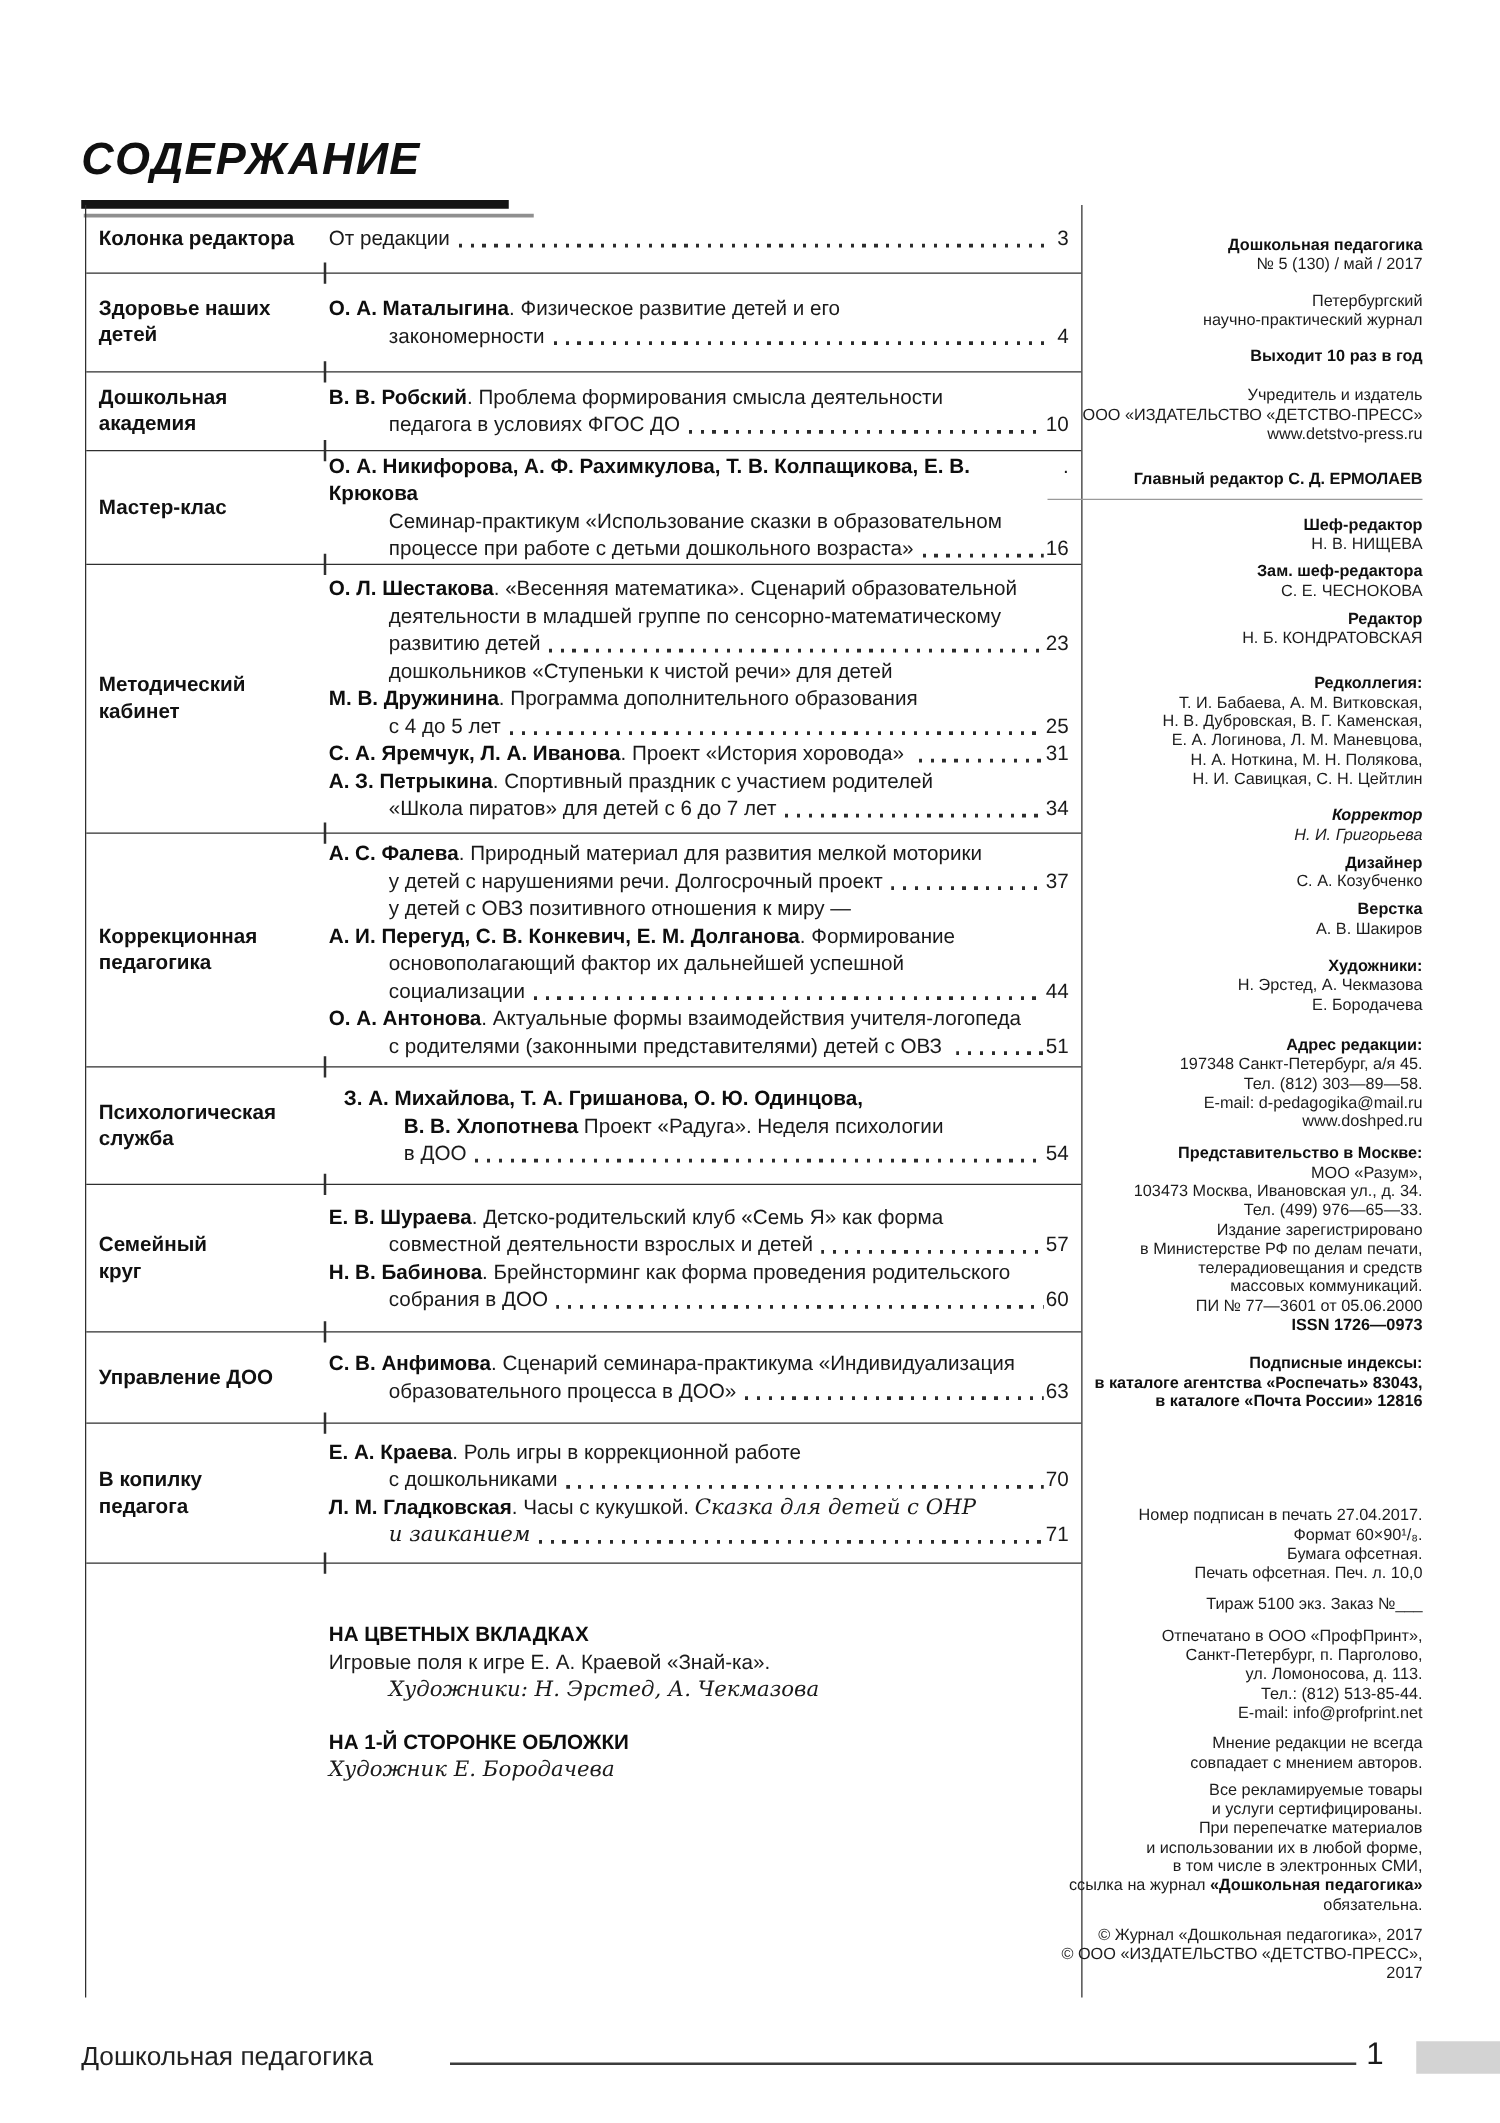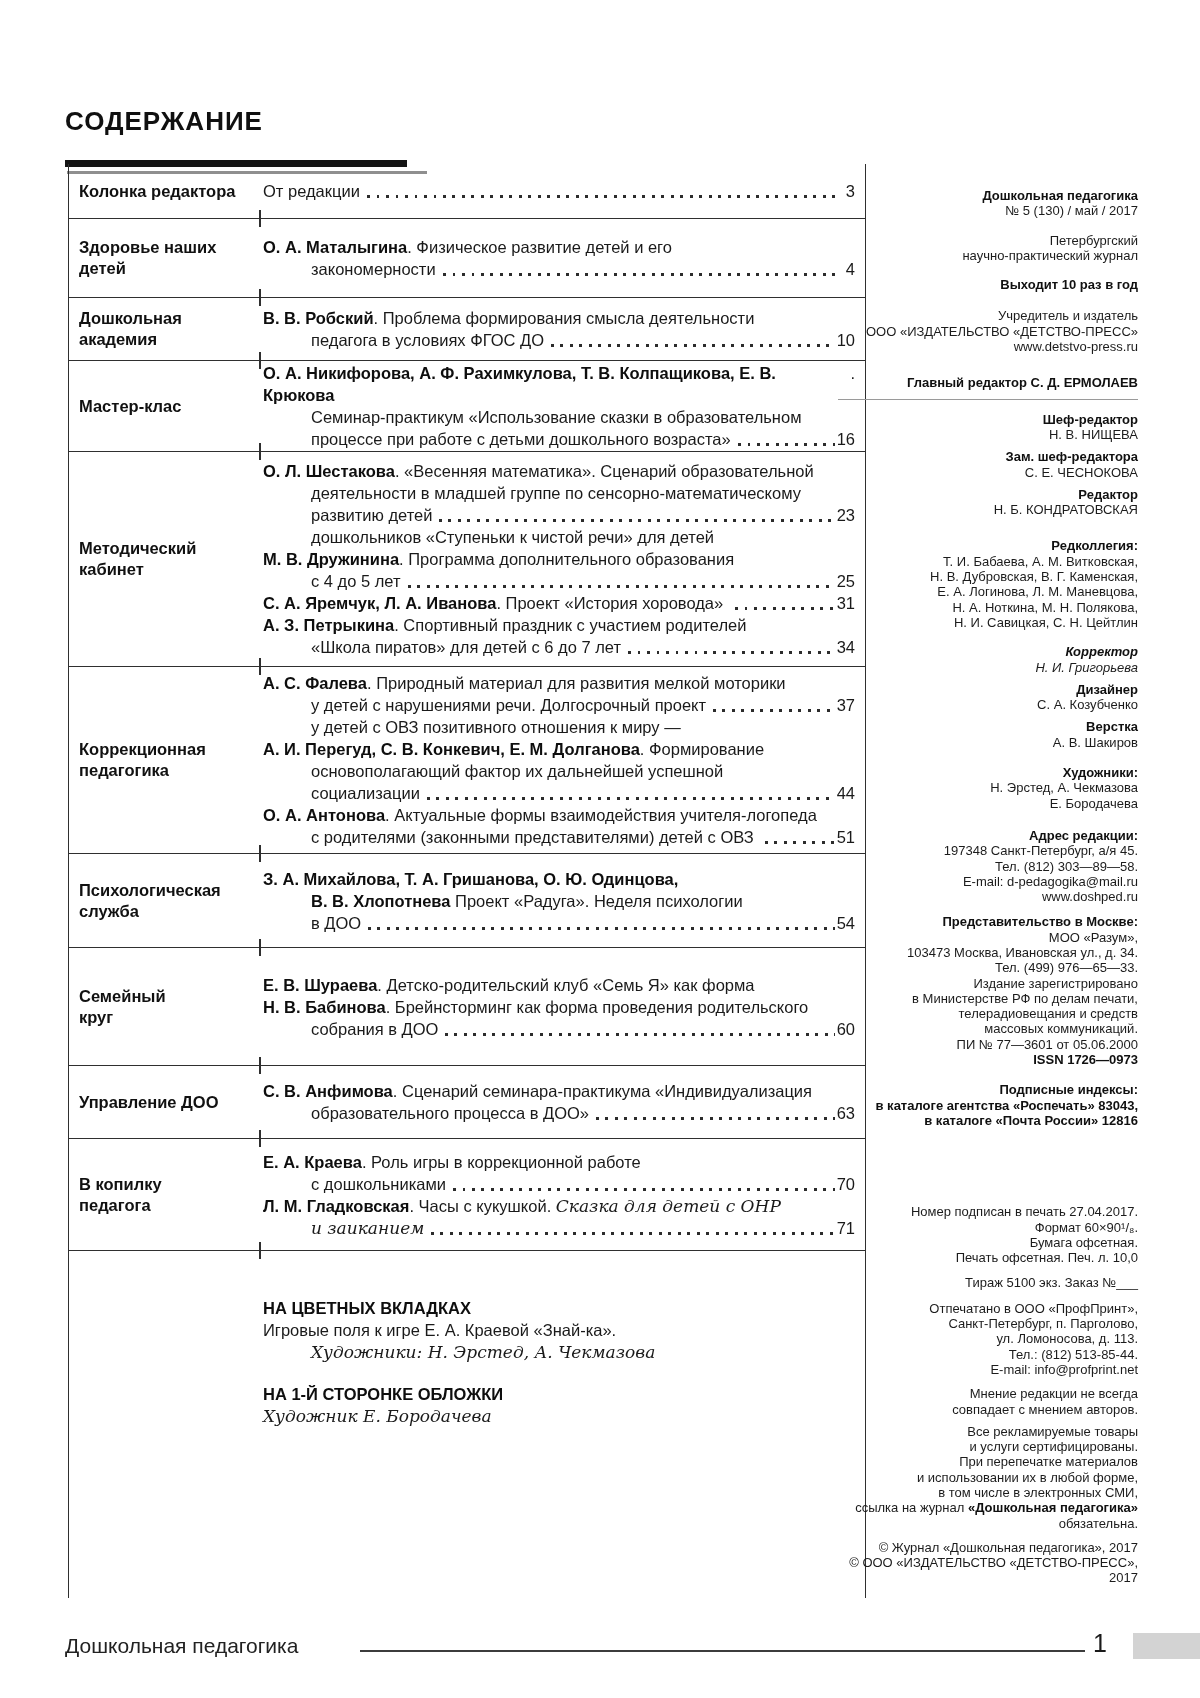--- a/index.html
+++ b/index.html
@@ -1,38 +1,38 @@
 <!DOCTYPE html>
 <html><head>
 <meta charset="utf-8">
 <style>
   html,body{margin:0;padding:0;background:#ffffff;}
   #page{position:relative;width:1200px;height:1698px;background:#ffffff;overflow:hidden;
         font-family:"Liberation Sans", sans-serif;color:#1a1a1a;}
 
   
-  #page-title{position:absolute;left:65px;top:106px;font-size:26px;font-weight:bold;
-              letter-spacing:1px;color:#101010;}
+  #page-title{position:absolute;left:65px;top:106px;font-size:36px;font-weight:bold;
+              letter-spacing:1px;color:#101010;font-style:italic;}
   #title-bar-black{position:absolute;left:65px;top:160px;width:342px;height:7px;background:#141414;}
   #title-bar-gray{position:absolute;left:67px;top:171px;width:360px;height:3px;background:#8f8f8f;}
 
   
   #toc-table{position:absolute;left:68px;top:164px;width:798px;height:1434px;
              border-left:1.6px solid #2f2f2f;border-right:1.6px solid #2f2f2f;
              display:flex;flex-direction:column;box-sizing:border-box;}
   .toc-row{display:grid;grid-template-columns:192px 1fr;align-items:center;position:relative;flex:0 0 auto;}
   .toc-row + .toc-row{border-top:1.6px solid #2f2f2f;}
   .toc-row + .toc-row::before{content:"";position:absolute;left:190px;top:-9px;width:1.6px;height:17px;background:#2f2f2f;}
   .toc-row:nth-child(1){height:54px;}
   .toc-row:nth-child(2){height:78px;}
   .toc-row:nth-child(3){height:62px;}
   .toc-row:nth-child(4){height:90px;}
   .toc-row:nth-child(5){height:214px;}
   .toc-row:nth-child(6){height:186px;}
-  .toc-row:nth-child(7){height:93px;}
+  .toc-row:nth-child(7){height:93px;gap:12px;}
   .toc-row:nth-child(8){height:117px;}
   .toc-row:nth-child(9){height:72px;}
   .toc-row:nth-child(10){height:111px;}
   .toc-row:nth-child(11){flex:1 1 auto;align-items:start;}
   .sec{padding-left:10px;font-weight:bold;font-size:16.5px;line-height:21px;color:#111;}
   .art{padding:0 10px 0 2px;display:flex;flex-direction:column;justify-content:center;}
   .toc-row.annex .art{justify-content:flex-start;padding-top:46px;}
   .toc-row.annex .item + .item{margin-top:20px;}
   .line{display:flex;align-items:flex-start;font-size:16.5px;line-height:22px;}
   .line.ind{padding-left:48px;}
@@ -285,20 +285,25 @@
         <div class="sec">
           <div class="sec-line">Семейный</div>
           <div class="sec-line">круг</div>
         </div>
         <div class="art">
           <div class="item">
             <div class="line">
               <span class="seg b">Е. В. Шураева</span>
               <span class="seg">. Детско-родительский клуб «Семь Я» как форма</span>
             </div>
+            <div class="line ind">
+              <span class="seg">совместной деятельности взрослых и детей</span>
+              <span class="dots"></span>
+              <span class="pg">57</span>
+            </div>
           </div>
           <div class="item">
             <div class="line">
               <span class="seg b">Н. В. Бабинова</span>
               <span class="seg">. Брейнсторминг как форма проведения родительского</span>
             </div>
             <div class="line ind">
               <span class="seg">собрания в ДОО</span>
               <span class="dots"></span>
               <span class="pg">60</span>

